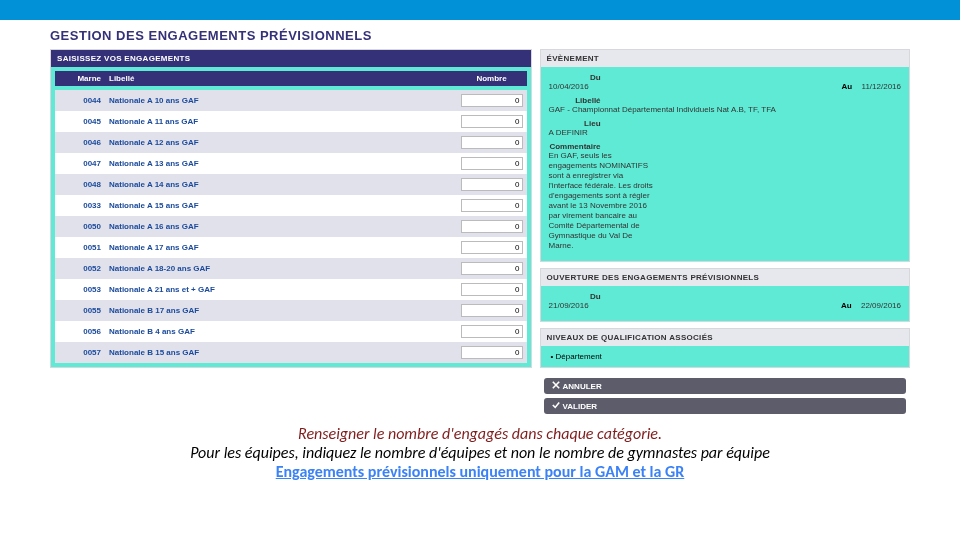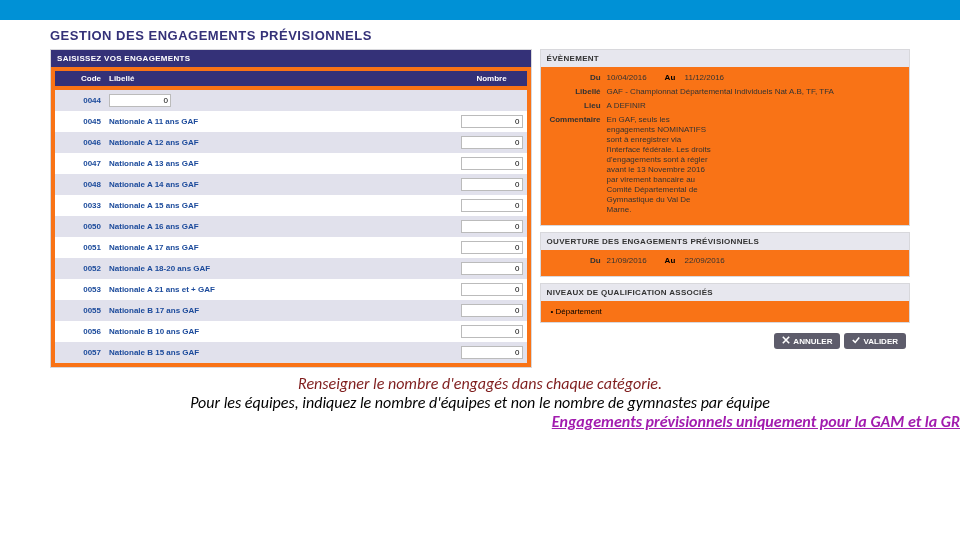--- a/index.html
+++ b/index.html
@@ -11,21 +11,21 @@
 
   .page-title {
     color: #343178; font-weight: bold; font-size: 13px;
     margin: 4px 0 6px 0; letter-spacing: 0.5px;
   }
 
   .two-col { display: flex; gap: 8px; }
   .col-left { flex: 1.3; }
   .col-right { flex: 1; display: flex; flex-direction: column; gap: 6px; }
 
-  .panel { border: 1px solid #d8d8dc; background: #f97316; }
+  .panel { border: 1px solid #d8d8dc; background: #5eead4; }
   .panel-header {
     background: #343178; color: #fff; font-size: 8px; font-weight: bold;
     padding: 4px 6px; letter-spacing: 0.3px;
   }
   .panel-header.light { background: #e7e7ee; color: #333; }
 
   .thead-row {
     background: #343178; color: #fff; display: flex;
     font-size: 8px; font-weight: bold; margin: 4px;
   }
@@ -39,71 +39,72 @@
   .trow:nth-child(even) { background: #fff; }
   .td-code { width: 50px; text-align: right; padding: 2px 4px; color: #1b4a9b; font-weight: bold; }
   .td-lib { flex: 1; padding: 2px 4px; color: #1b4a9b; font-weight: bold; }
   .td-nom { width: 70px; padding: 2px 4px; }
   .td-nom input {
     width: 100%; border: 1px solid #bbb; font-size: 8px;
     text-align: right; padding: 1px 2px; background: #fff;
   }
 
   .info-body { padding: 6px 8px; font-size: 8px; }
-  .info-row { display: flex; margin-bottom: 4px; }
+  .info-row { display: flex; margin-bottom: 4px; flex-direction: column; }
   .info-label { width: 58px; text-align: right; color: #333; font-weight: bold; padding-right: 6px; }
   .info-val { flex: 1; color: #333; white-space: pre-line; line-height: 1.25; }
   .info-split { display: flex; gap: 18px; }
   .info-half { display:flex; }
   .info-half .info-label2 { width: 20px; text-align: right; font-weight: bold; padding-right: 20px;}
   .info-row-top .info-label { width: 58px; }
   .mini-list { padding: 6px 10px; font-size: 8px; }
   .mini-list li { list-style: none; }
   .mini-list li::before { content: "• "; }
 
-  .btn-bar { display: flex; justify-content: flex-end; gap: 4px; padding: 4px; }
+  .btn-bar { display: flex; justify-content: flex-end; gap: 4px; padding: 4px; flex-direction: column; }
   .btn {
     background: #5d5c6b; color: #fff; border-radius: 3px;
     padding: 3px 8px; font-size: 8px; font-weight: bold;
     display: inline-flex; align-items: center; gap: 3px;
     cursor: pointer;
   }
   .btn svg { width: 8px; height: 8px; fill: #fff; }
 
   .caption-block {
     text-align: center; margin-top: 6px; font-size: 16px;
     font-family: "Segoe UI", Calibri, sans-serif;
   }
   .caption-block .l1 { color: #7f1d1d; font-style: italic; }
   .caption-block .l2 { color: #000; font-style: italic; }
-  .caption-block .l3 { color: #a21caf; font-style: italic; text-decoration: underline; font-weight: bold; text-align: right; }
+  .caption-block .l3 { color: #3b82f6; text-decoration: underline; font-weight: bold; }
 </style>
 </head>
 <body>
 
 <div class="blue-bar"></div>
 
 <div class="main-wrap">
   <div class="page-title">GESTION DES ENGAGEMENTS PRÉVISIONNELS</div>
 
   <div class="two-col">
 
     <div class="col-left">
       <div class="panel">
         <div class="panel-header">SAISISSEZ VOS ENGAGEMENTS</div>
 
         <div class="thead-row">
-          <div class="th-code">Code</div>
+          <div class="th-code">Marne</div>
           <div class="th-lib">Libellé</div>
           <div class="th-nom">Nombre</div>
         </div>
 
         <div class="tbody" id="tbody">
             <div class="trow">
               <div class="td-code">0044</div>
+              <div class="td-lib">Nationale A 10 ans GAF</div>
               <div class="td-nom"><input value="0" style=""></div>
             </div>
             <div class="trow">
               <div class="td-code">0045</div>
               <div class="td-lib">Nationale A 11 ans GAF</div>
               <div class="td-nom"><input value="0" style=""></div>
             </div>
             <div class="trow">
               <div class="td-code">0046</div>
               <div class="td-lib">Nationale A 12 ans GAF</div>
@@ -144,21 +145,21 @@
               <div class="td-lib">Nationale A 21 ans et + GAF</div>
               <div class="td-nom"><input value="0" style=""></div>
             </div>
             <div class="trow">
               <div class="td-code">0055</div>
               <div class="td-lib">Nationale B 17 ans GAF</div>
               <div class="td-nom"><input value="0" style=""></div>
             </div>
             <div class="trow">
               <div class="td-code">0056</div>
-              <div class="td-lib">Nationale B 10 ans GAF</div>
+              <div class="td-lib">Nationale B 4 ans GAF</div>
               <div class="td-nom"><input value="0" style=""></div>
             </div>
             <div class="trow">
               <div class="td-code">0057</div>
               <div class="td-lib">Nationale B 15 ans GAF</div>
               <div class="td-nom"><input value="0" style=""></div>
             </div>
           </div>
       </div>
     </div>

